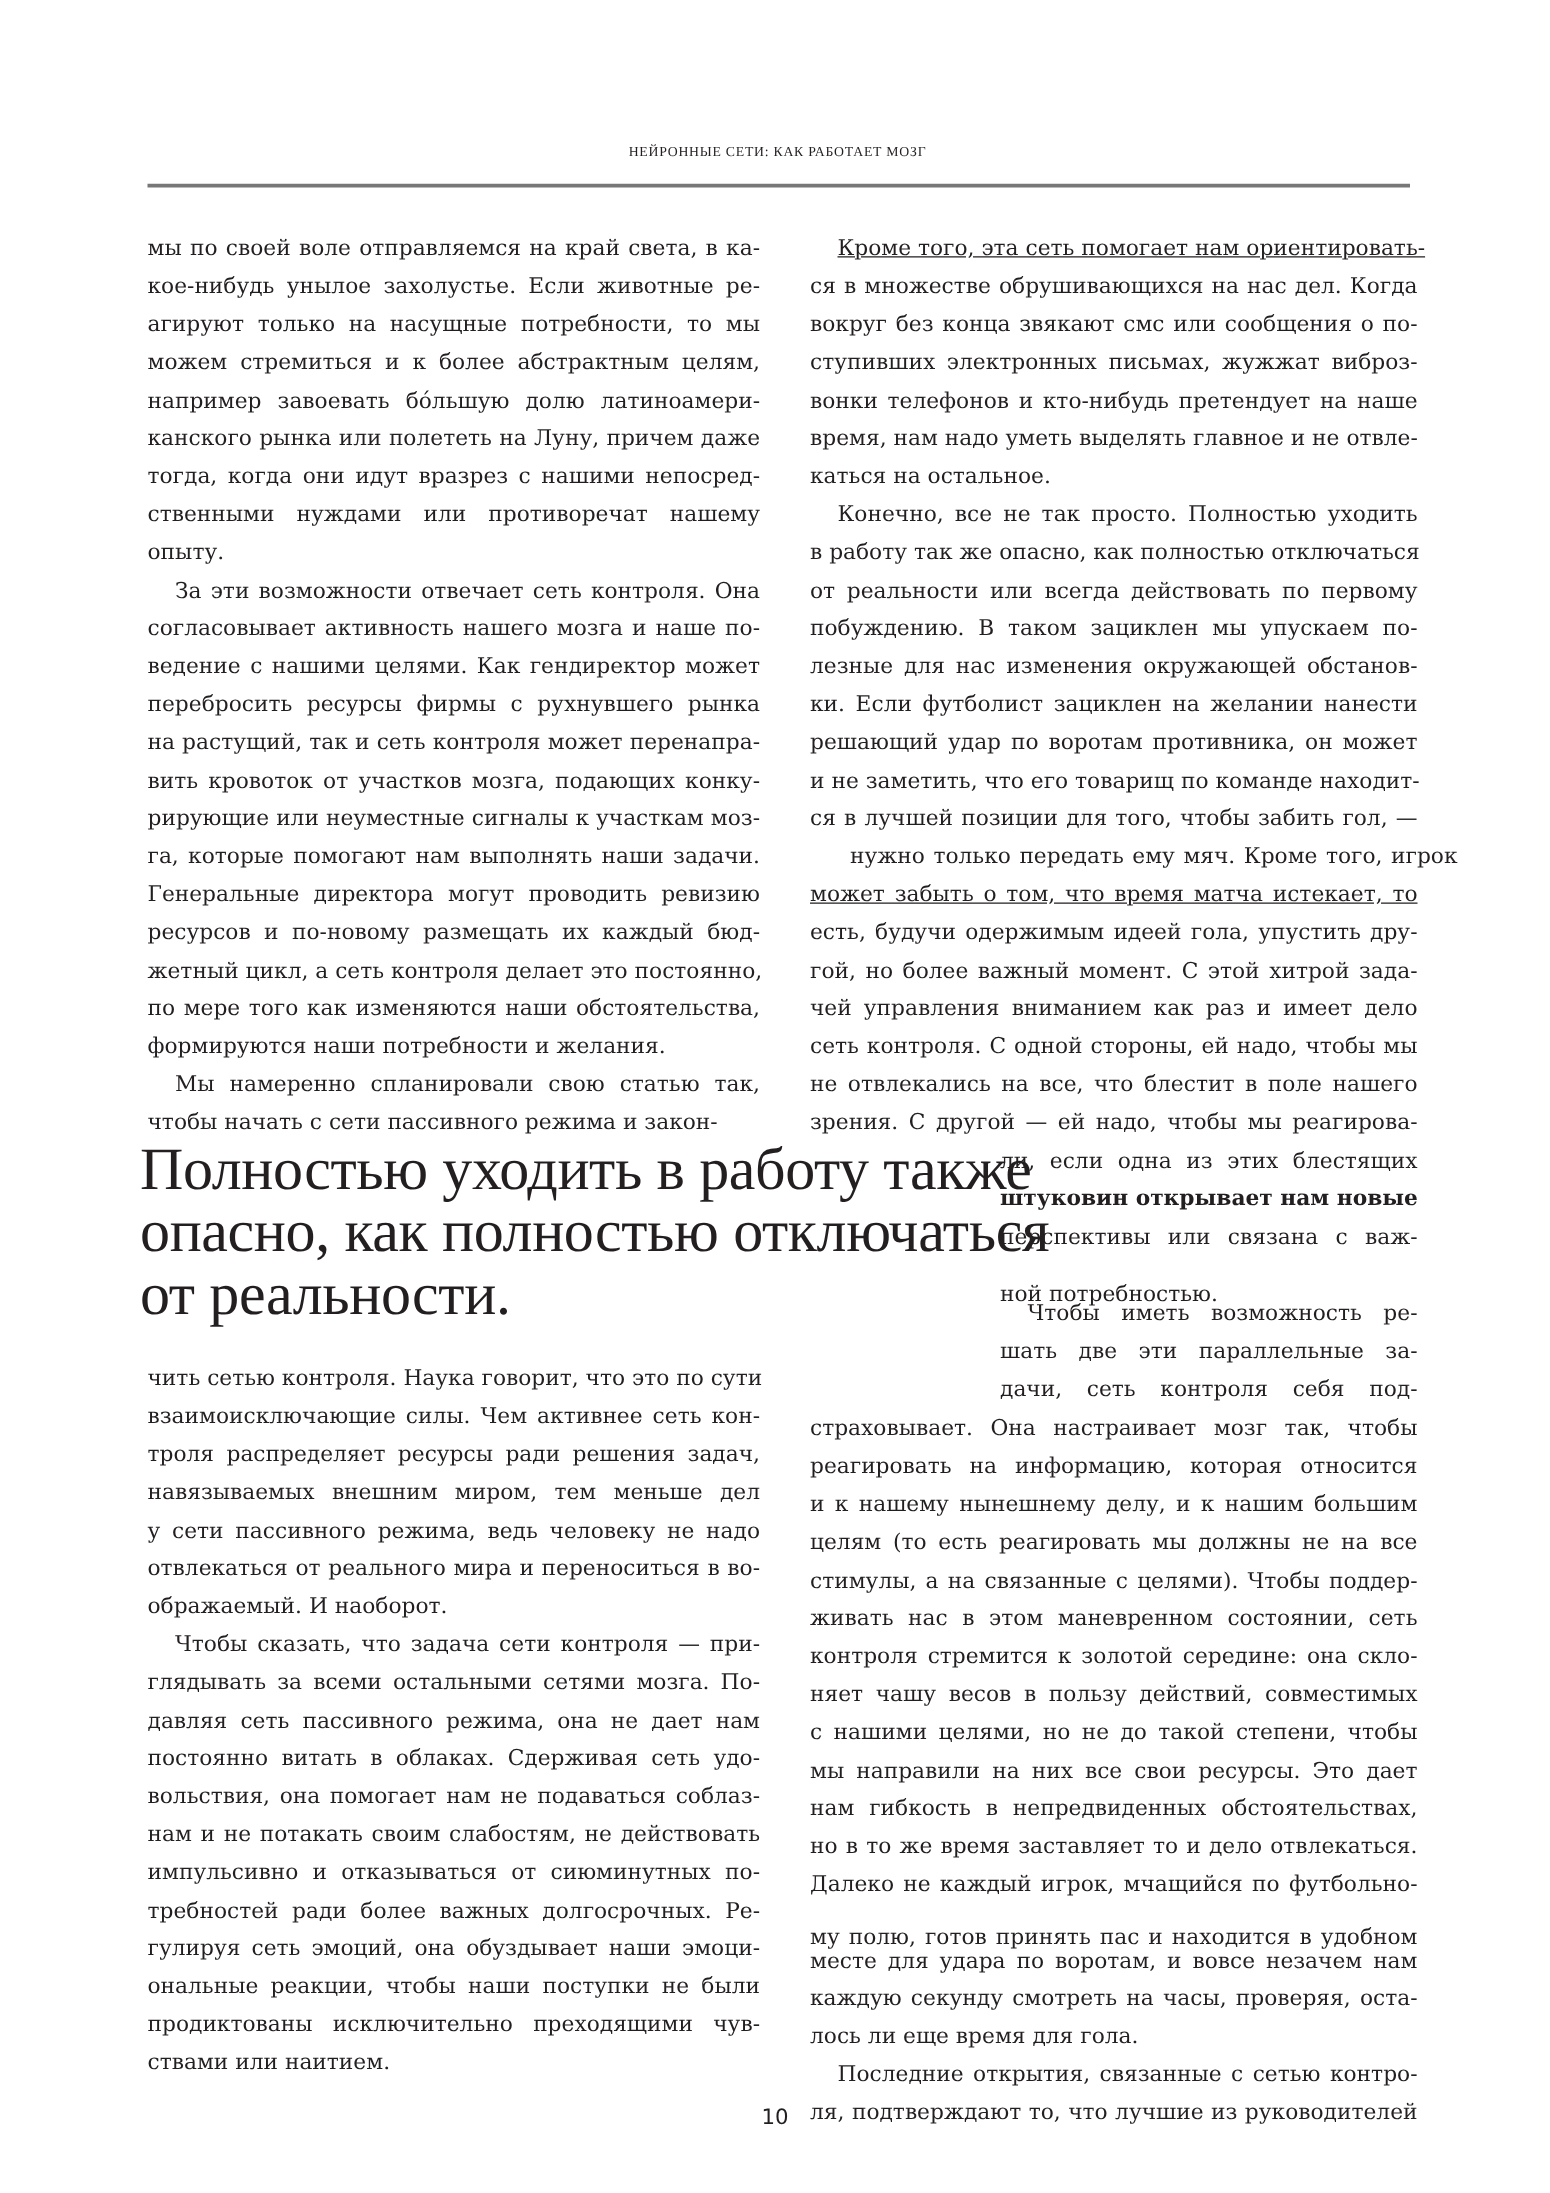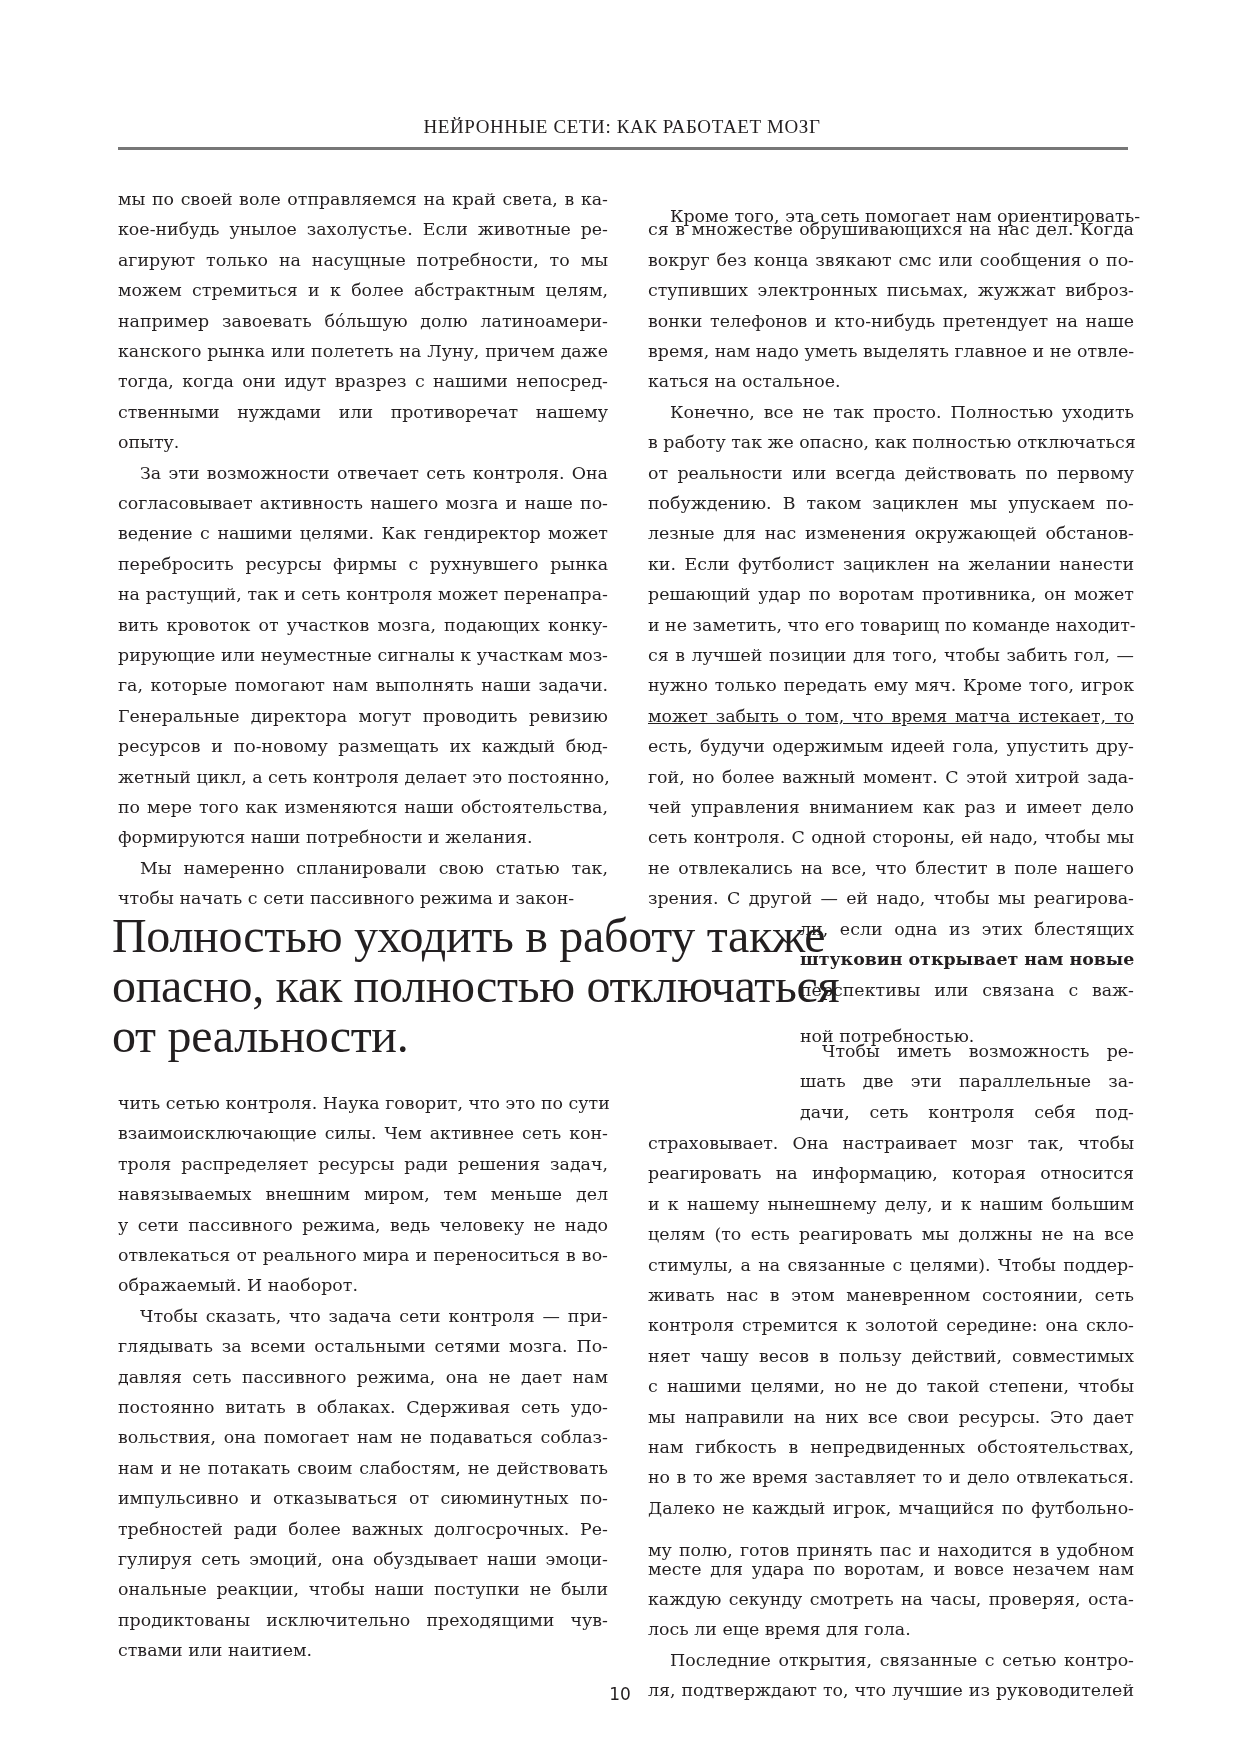--- a/index.html
+++ b/index.html
@@ -1,17 +1,17 @@
 <!DOCTYPE html>
 <html><head>
 <meta charset="utf-8">
 <style>
   html, body { margin: 0; padding: 0; background: #ffffff; }
   body { width: 1240px; height: 1754px; position: relative; overflow: hidden; color: #231f20; font-family: "DejaVu Serif", "Liberation Serif", serif; }
-  .header { position: absolute; left: 118px; top: 116px; width: 1008px; text-align: center; font-family: "Liberation Serif", serif; font-size: 19px; letter-spacing: 0.6px; color: #231f20; }
+  .header { position: absolute; left: 118px; top: 116px; width: 1008px; text-align: center; font-family: "Liberation Serif", serif; font-size: 11px; letter-spacing: 0.6px; color: #231f20; }
   .header-rule { position: absolute; left: 118px; top: 147px; width: 1010px; height: 3px; background: #777777; }
   .line { position: absolute; font-family: "DejaVu Serif", serif; font-size: 17.4px; line-height: 30px; white-space: nowrap; color: #231f20; }
   .j { text-align: justify; text-align-last: justify; }
   .pull { position: absolute; left: 112px; font-family: "Liberation Serif", serif; font-size: 48px; line-height: 52px; color: #231f20; white-space: nowrap; letter-spacing: -0.3px; }
   .pageno { position: absolute; left: 0; width: 1240px; top: 1684px; text-align: center; font-family: "DejaVu Sans", sans-serif; font-size: 17px; color: #231f20; }
 </style>
 </head>
 <body>
 
 <div class="header">НЕЙРОННЫЕ СЕТИ: КАК РАБОТАЕТ МОЗГ</div>
@@ -58,37 +58,37 @@
     <div class="line j" style="left: 118px; width: 490px; top: 1422.4px;">вольствия, она помогает нам не подаваться соблаз-</div>
     <div class="line j" style="left: 118px; width: 490px; top: 1452.8px;">нам и не потакать своим слабостям, не действовать</div>
     <div class="line j" style="left: 118px; width: 490px; top: 1483.2px;">импульсивно и отказываться от сиюминутных по-</div>
     <div class="line j" style="left: 118px; width: 490px; top: 1513.6px;">требностей ради более важных долгосрочных. Ре-</div>
     <div class="line j" style="left: 118px; width: 490px; top: 1544px;">гулируя сеть эмоций, она обуздывает наши эмоци-</div>
     <div class="line j" style="left: 118px; width: 490px; top: 1574.4px;">ональные реакции, чтобы наши поступки не были</div>
     <div class="line j" style="left: 118px; width: 490px; top: 1604.8px;">продиктованы исключительно преходящими чув-</div>
     <div class="line" style="left: 118px; width: 490px; top: 1635.2px;">ствами или наитием.</div>
   </div>
 <div id="right-top">
-    <div class="line j" style="left: 670px; width: 464px; top: 201px;">Кроме того, эта сеть помогает нам ориентировать-</div>
+    <div class="line j" style="left: 670px; width: 464px; top: 184px; text-decoration: underline;">Кроме того, эта сеть помогает нам ориентировать-</div>
     <div class="line j" style="left: 648px; width: 486px; top: 214.4px;">ся в множестве обрушивающихся на нас дел. Когда</div>
     <div class="line j" style="left: 648px; width: 486px; top: 244.8px;">вокруг без конца звякают смс или сообщения о по-</div>
     <div class="line j" style="left: 648px; width: 486px; top: 275.2px;">ступивших электронных письмах, жужжат виброз-</div>
     <div class="line j" style="left: 648px; width: 486px; top: 305.6px;">вонки телефонов и кто-нибудь претендует на наше</div>
     <div class="line j" style="left: 648px; width: 486px; top: 336px;">время, нам надо уметь выделять главное и не отвле-</div>
     <div class="line" style="left: 648px; width: 486px; top: 366.4px;">каться на остальное.</div>
     <div class="line j" style="left: 670px; width: 464px; top: 396.8px;">Конечно, все не так просто. Полностью уходить</div>
     <div class="line j" style="left: 648px; width: 486px; top: 427.2px;">в работу так же опасно, как полностью отключаться</div>
     <div class="line j" style="left: 648px; width: 486px; top: 457.6px;">от реальности или всегда действовать по первому</div>
     <div class="line j" style="left: 648px; width: 486px; top: 488px;">побуждению. В таком зациклен мы упускаем по-</div>
     <div class="line j" style="left: 648px; width: 486px; top: 518.4px;">лезные для нас изменения окружающей обстанов-</div>
     <div class="line j" style="left: 648px; width: 486px; top: 548.8px;">ки. Если футболист зациклен на желании нанести</div>
     <div class="line j" style="left: 648px; width: 486px; top: 579.2px;">решающий удар по воротам противника, он может</div>
     <div class="line j" style="left: 648px; width: 486px; top: 609.6px;">и не заметить, что его товарищ по команде находит-</div>
     <div class="line j" style="left: 648px; width: 486px; top: 640px;">ся в лучшей позиции для того, чтобы забить гол, —</div>
-    <div class="line j" style="left: 648px; width: 486px; top: 670.4px;">нужно только передать ему мяч. Кроме того, игрок</div>
+    <div class="line j" style="left: 680px; width: 486px; top: 670.4px;">нужно только передать ему мяч. Кроме того, игрок</div>
     <div class="line j" style="left: 648px; width: 486px; top: 700.8px; text-decoration: underline;">может забыть о том, что время матча истекает, то</div>
     <div class="line j" style="left: 648px; width: 486px; top: 731.2px;">есть, будучи одержимым идеей гола, упустить дру-</div>
     <div class="line j" style="left: 648px; width: 486px; top: 761.6px;">гой, но более важный момент. С этой хитрой зада-</div>
     <div class="line j" style="left: 648px; width: 486px; top: 792px;">чей управления вниманием как раз и имеет дело</div>
     <div class="line j" style="left: 648px; width: 486px; top: 822.4px;">сеть контроля. С одной стороны, ей надо, чтобы мы</div>
     <div class="line j" style="left: 648px; width: 486px; top: 852.8px;">не отвлекались на все, что блестит в поле нашего</div>
     <div class="line j" style="left: 648px; width: 486px; top: 883.2px;">зрения. С другой — ей надо, чтобы мы реагирова-</div>
   </div>
 <div id="right-na">
     <div class="line j" style="left: 800px; width: 334px; top: 914px;">ли, если одна из этих блестящих</div>

